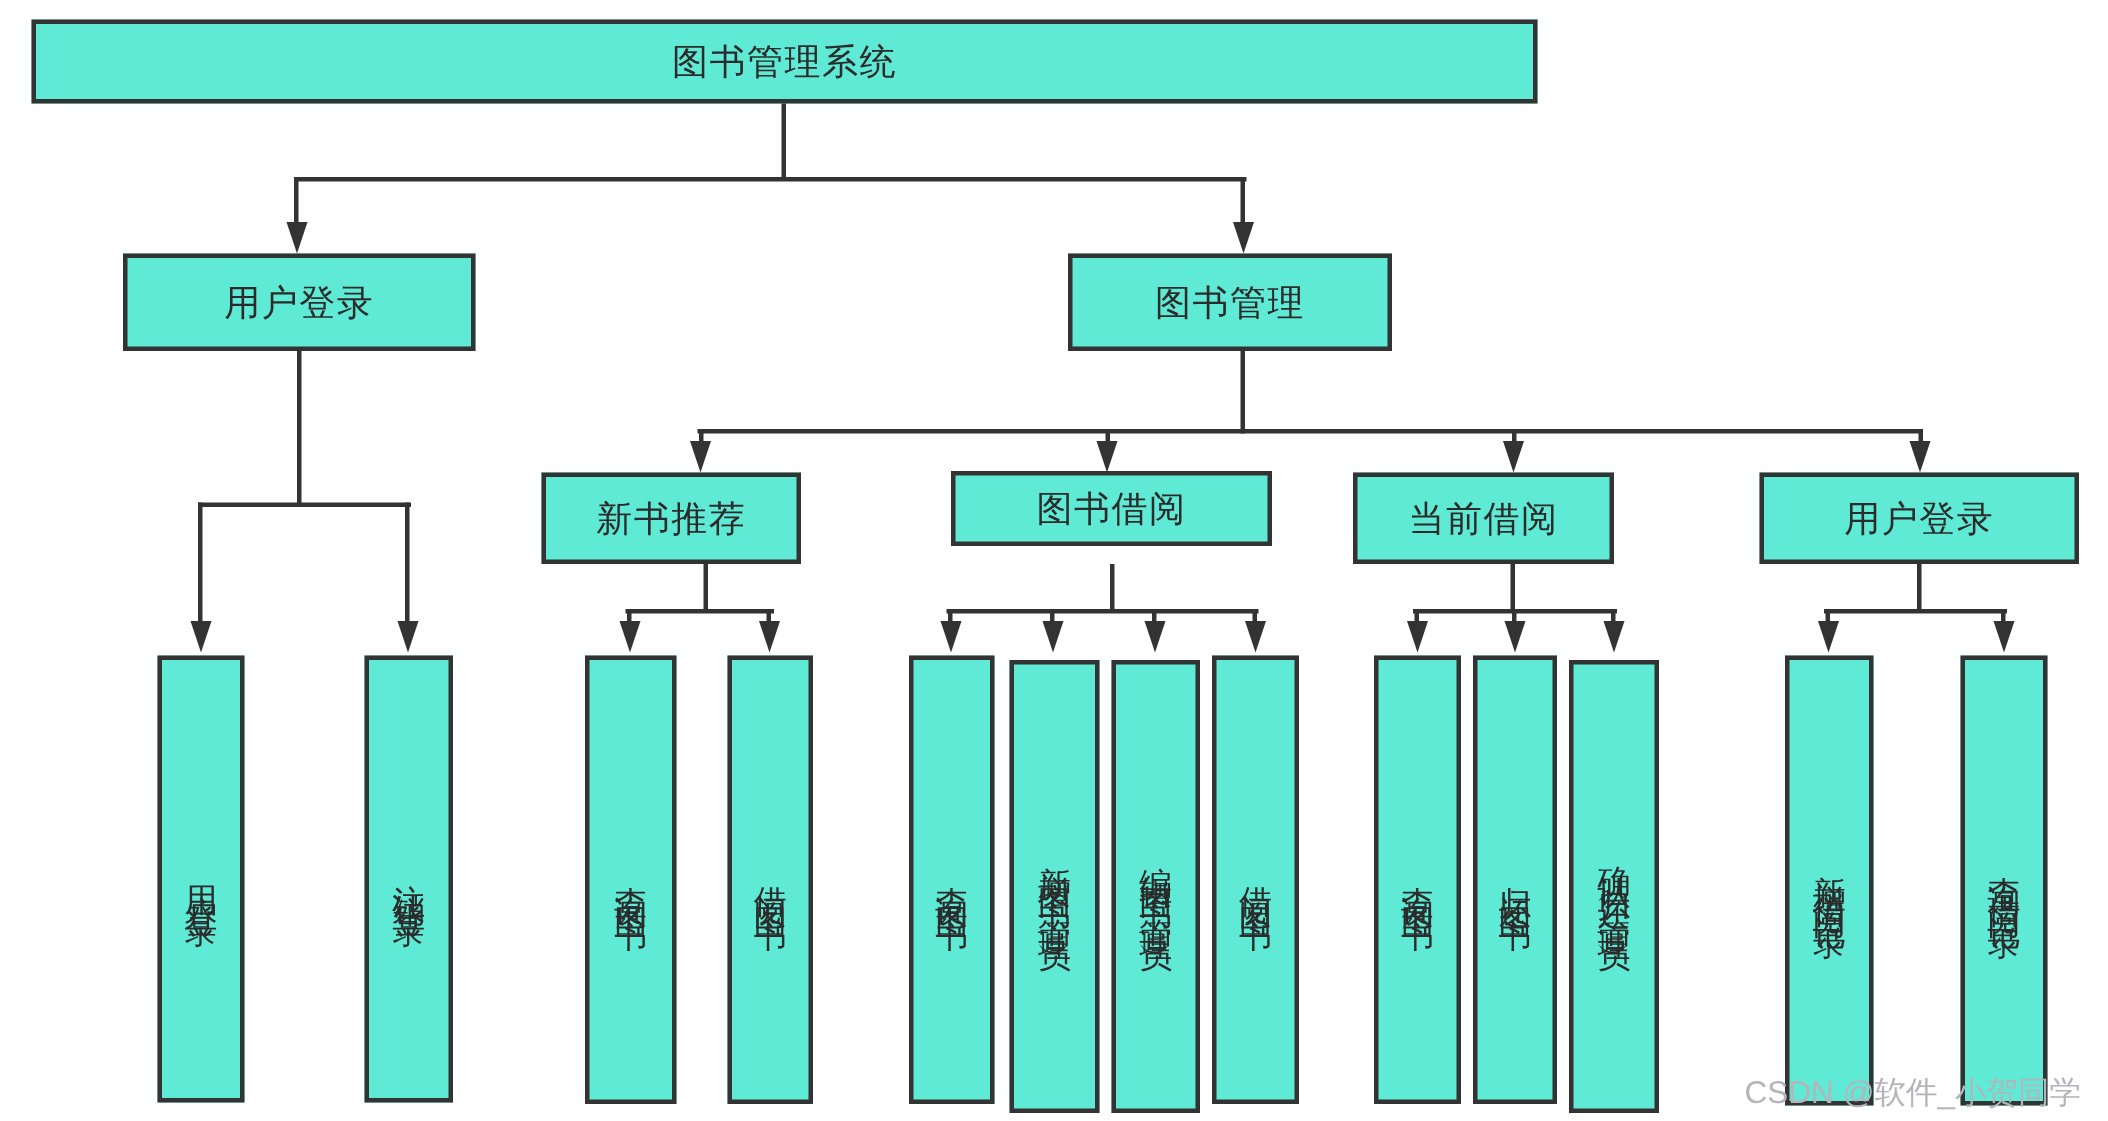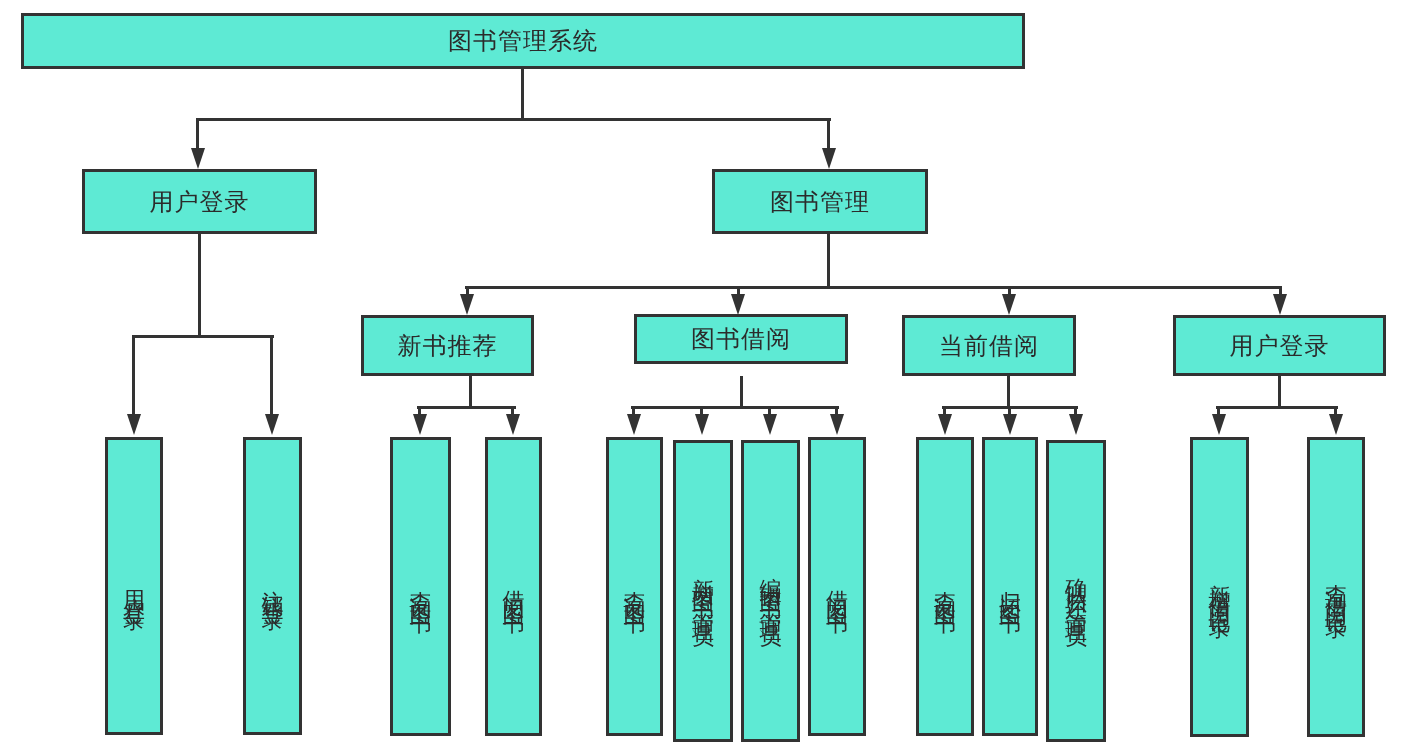--- a/index.html
+++ b/index.html
@@ -179,14 +179,15 @@
     <span>确认归还（管理员）</span>
   </div>
 
   <div class="node leaf" style="left:1190px; top:437px; width:59px; height:300px;">
     <span>新增借阅记录</span>
   </div>
   <div class="node leaf" style="left:1307px; top:437px; width:58px; height:300px;">
     <span>查询借阅记录</span>
   </div>
 
+  <div class="watermark">CSDN @软件_小贺同学</div>
 
 </div>
 
 </body></html>

